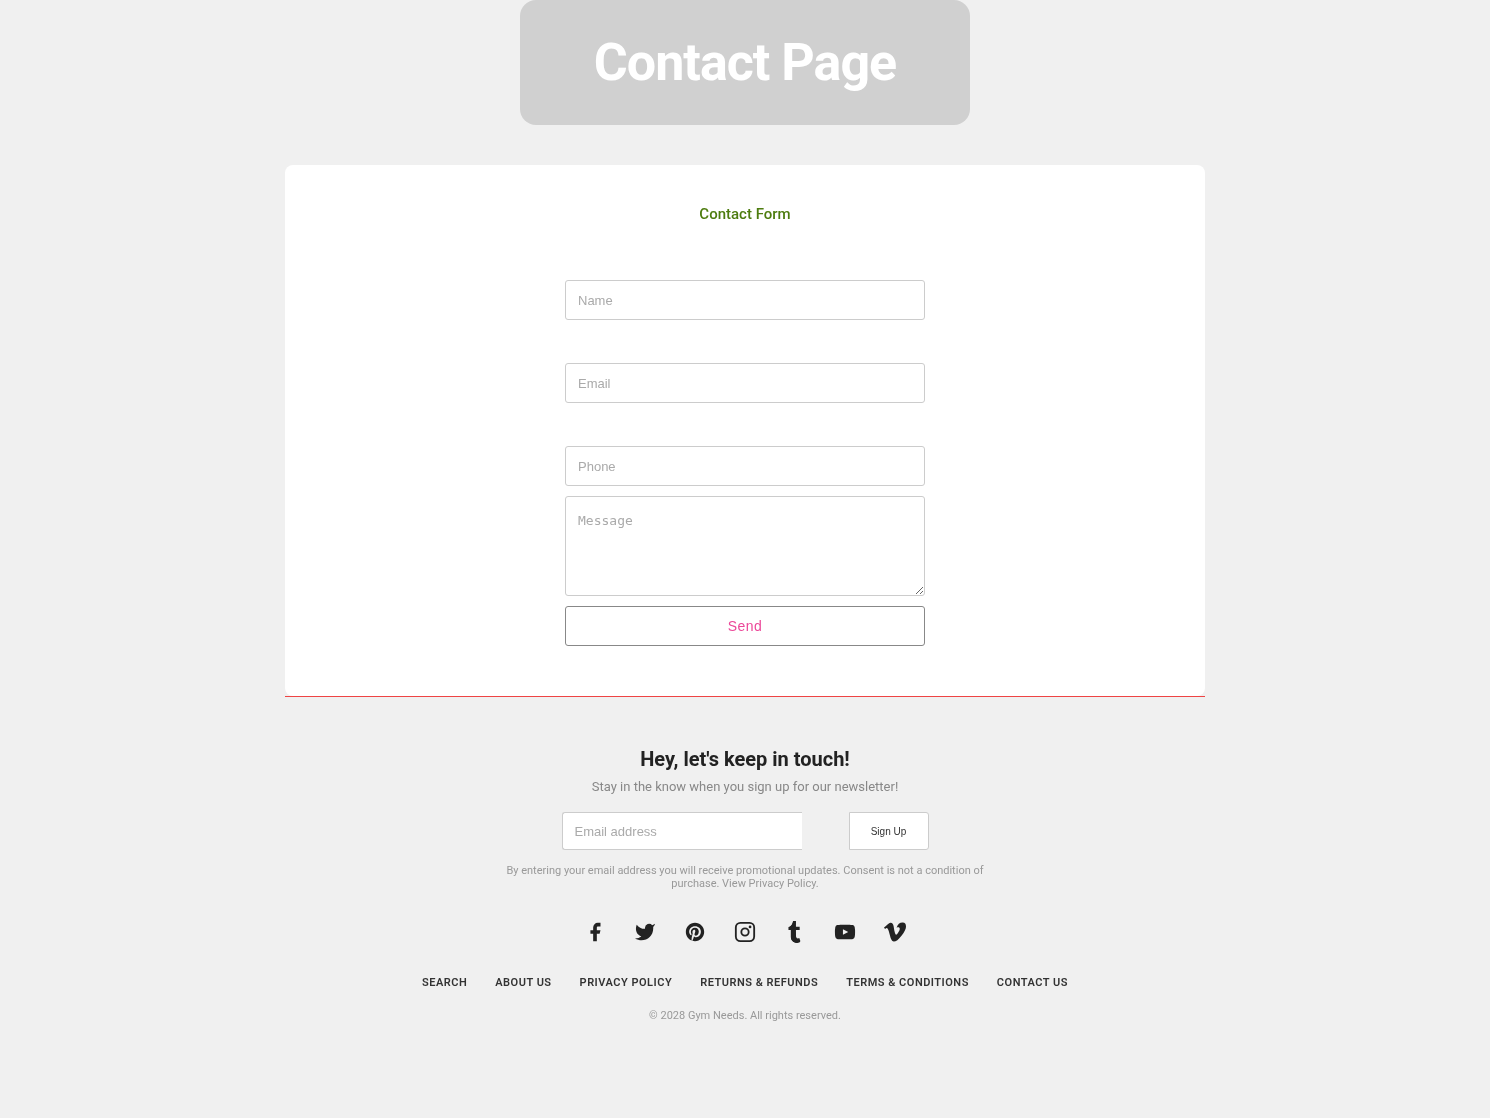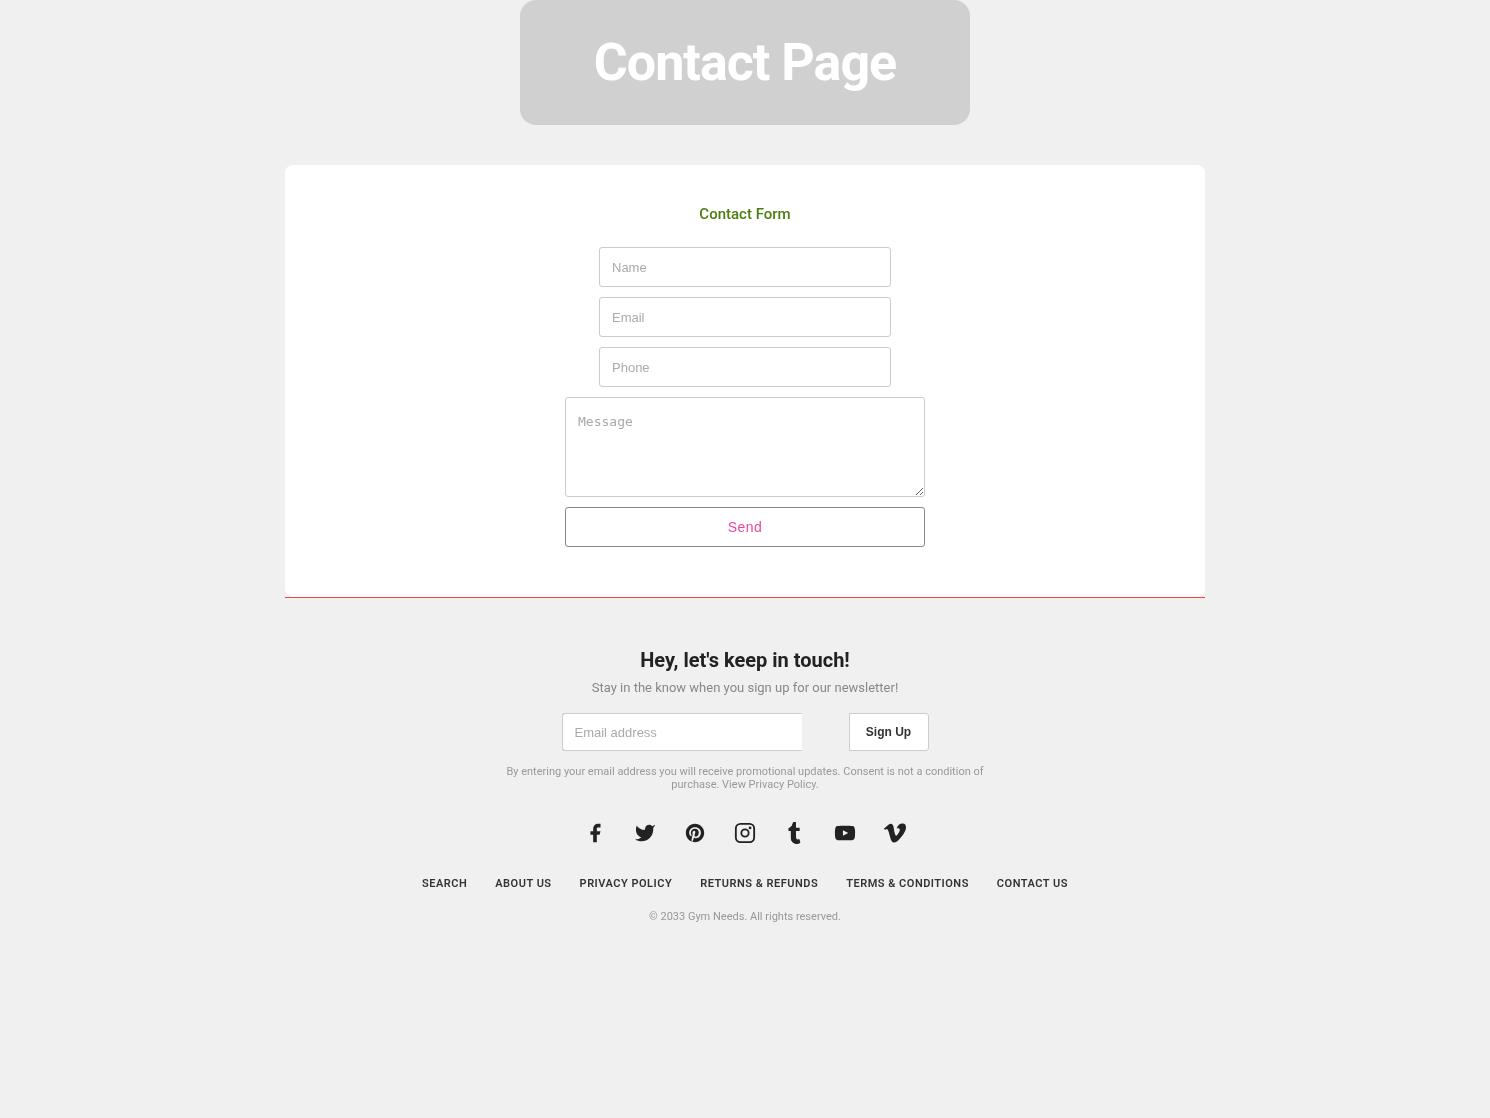--- a/index.html
+++ b/index.html
@@ -59,29 +59,30 @@
 
     .contact-form {
       display: flex;
       flex-direction: column;
       align-items: center;
       gap: 10px;
       width: 100%;
     }
 
     .form-input {
-      width: 292px;
+      width: 360px;
       height: 40px;
       border: 1px solid #ccc;
       border-radius: 3px;
       padding: 8px 12px;
       font-size: 13px;
       color: #555;
       background: #fff;
       outline: none;
+      margin-top: 33px;
     }
 
     .form-input::placeholder {
       color: #aaa;
       font-size: 13px;
     }
 
     .form-textarea {
       width: 360px;
       height: 100px;
@@ -163,22 +164,22 @@
       color: #aaa;
       font-size: 13px;
     }
 
     .signup-button {
       width: 80px;
       height: 38px;
       background: #fff;
       border: 1px solid #ccc;
       border-radius: 0 3px 3px 0;
-      font-size: 12px;
-      font-weight: 700;
+      font-size: 10px;
+      font-weight: 400;
       color: #333;
       cursor: pointer;
       margin-left: 47px;
     }
 
     .privacy-note {
       font-size: 11px;
       color: #999;
       text-align: center;
       margin-bottom: 28px;
@@ -316,14 +317,14 @@
 
   <nav class="footer-nav">
     <a class="footer-nav-link" href="#">SEARCH</a>
     <a class="footer-nav-link" href="#">ABOUT US</a>
     <a class="footer-nav-link" href="#">PRIVACY POLICY</a>
     <a class="footer-nav-link" href="#">RETURNS &amp; REFUNDS</a>
     <a class="footer-nav-link" href="#">TERMS &amp; CONDITIONS</a>
     <a class="footer-nav-link" href="#">CONTACT US</a>
   </nav>
 
-  <p class="copyright">© 2033 Gym Needs. All rights reserved.</p>
+  <p class="copyright">© 2028 Gym Needs. All rights reserved.</p>
 </div>
 
 </body></html>

